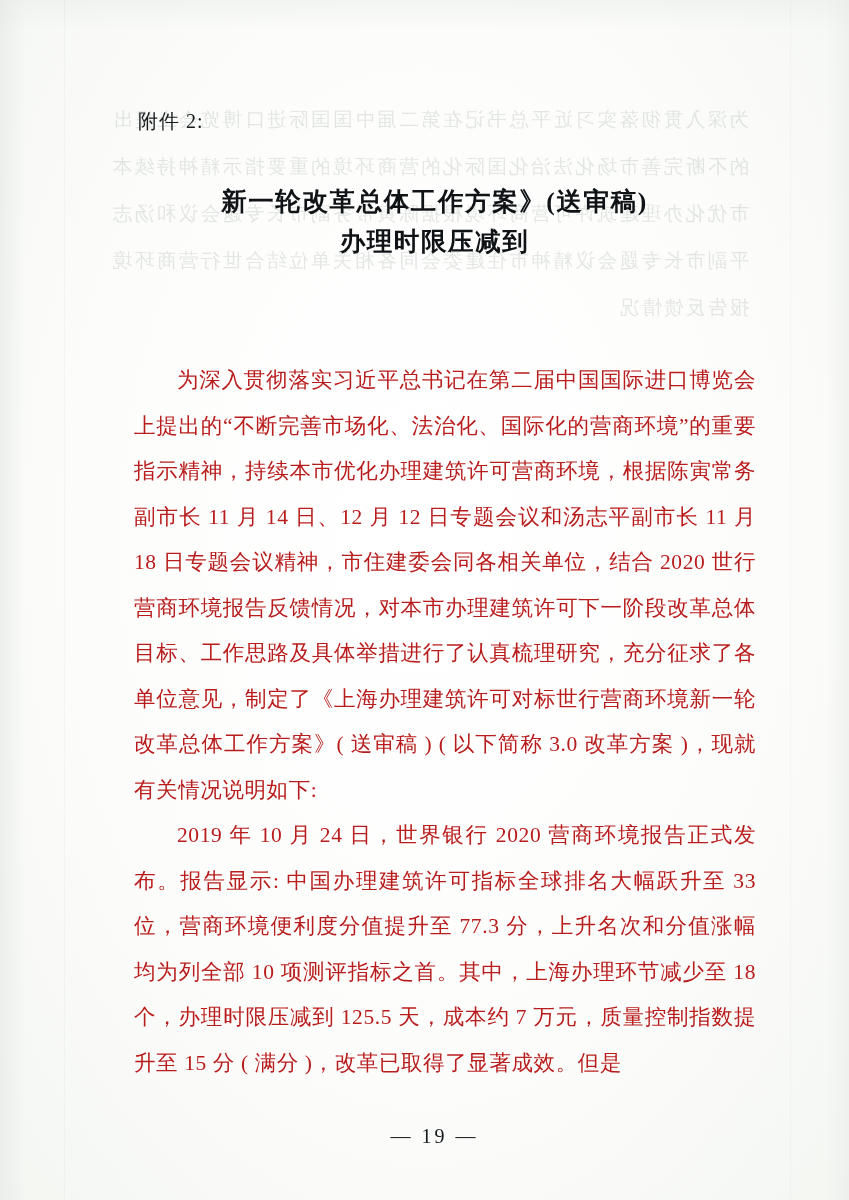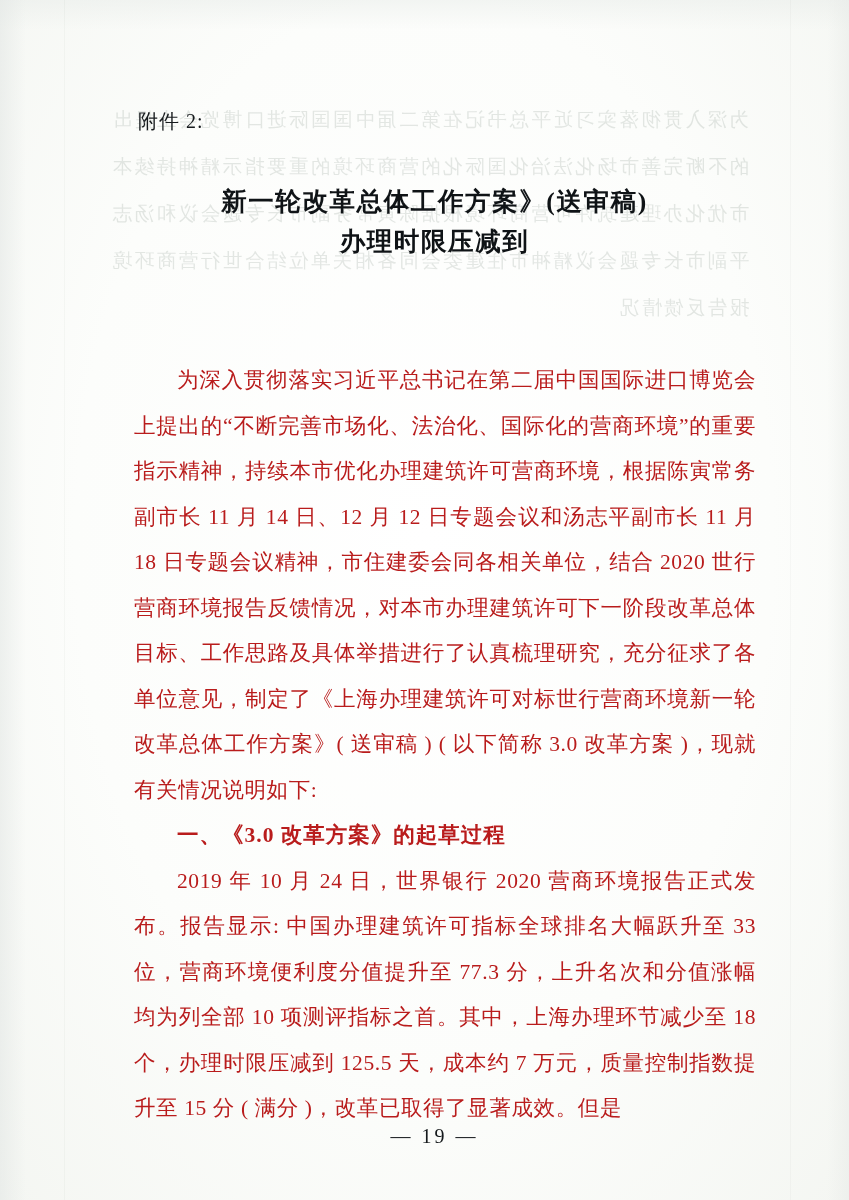--- a/index.html
+++ b/index.html
@@ -131,19 +131,18 @@
 
   <div class="attachment-label">附件 2:</div>
 
   <div class="title-block">
     <div class="title-line">新一轮改革总体工作方案》(送审稿)</div>
     <div class="title-line">办理时限压减到</div>
   </div>
 
   <div class="body-block">
     <p class="para">为深入贯彻落实习近平总书记在第二届中国国际进口博览会上提出的“不断完善市场化、法治化、国际化的营商环境”的重要指示精神，持续本市优化办理建筑许可营商环境，根据陈寅常务副市长 11 月 14 日、12 月 12 日专题会议和汤志平副市长 11 月 18 日专题会议精神，市住建委会同各相关单位，结合 2020 世行营商环境报告反馈情况，对本市办理建筑许可下一阶段改革总体目标、工作思路及具体举措进行了认真梳理研究，充分征求了各单位意见，制定了《上海办理建筑许可对标世行营商环境新一轮改革总体工作方案》( 送审稿 ) ( 以下简称 3.0 改革方案 )，现就有关情况说明如下:</p>
-    <p class="section-head">一、《3.0 改革方案》的起草过程</p>
     <p class="para">2019 年 10 月 24 日，世界银行 2020 营商环境报告正式发布。报告显示: 中国办理建筑许可指标全球排名大幅跃升至 33 位，营商环境便利度分值提升至 77.3 分，上升名次和分值涨幅均为列全部 10 项测评指标之首。其中，上海办理环节减少至 18 个，办理时限压减到 125.5 天，成本约 7 万元，质量控制指数提升至 15 分 ( 满分 )，改革已取得了显著成效。但是</p>
   </div>
 
   <div class="page-number">— 19 —</div>
 
 </div>
 
 </body></html>

